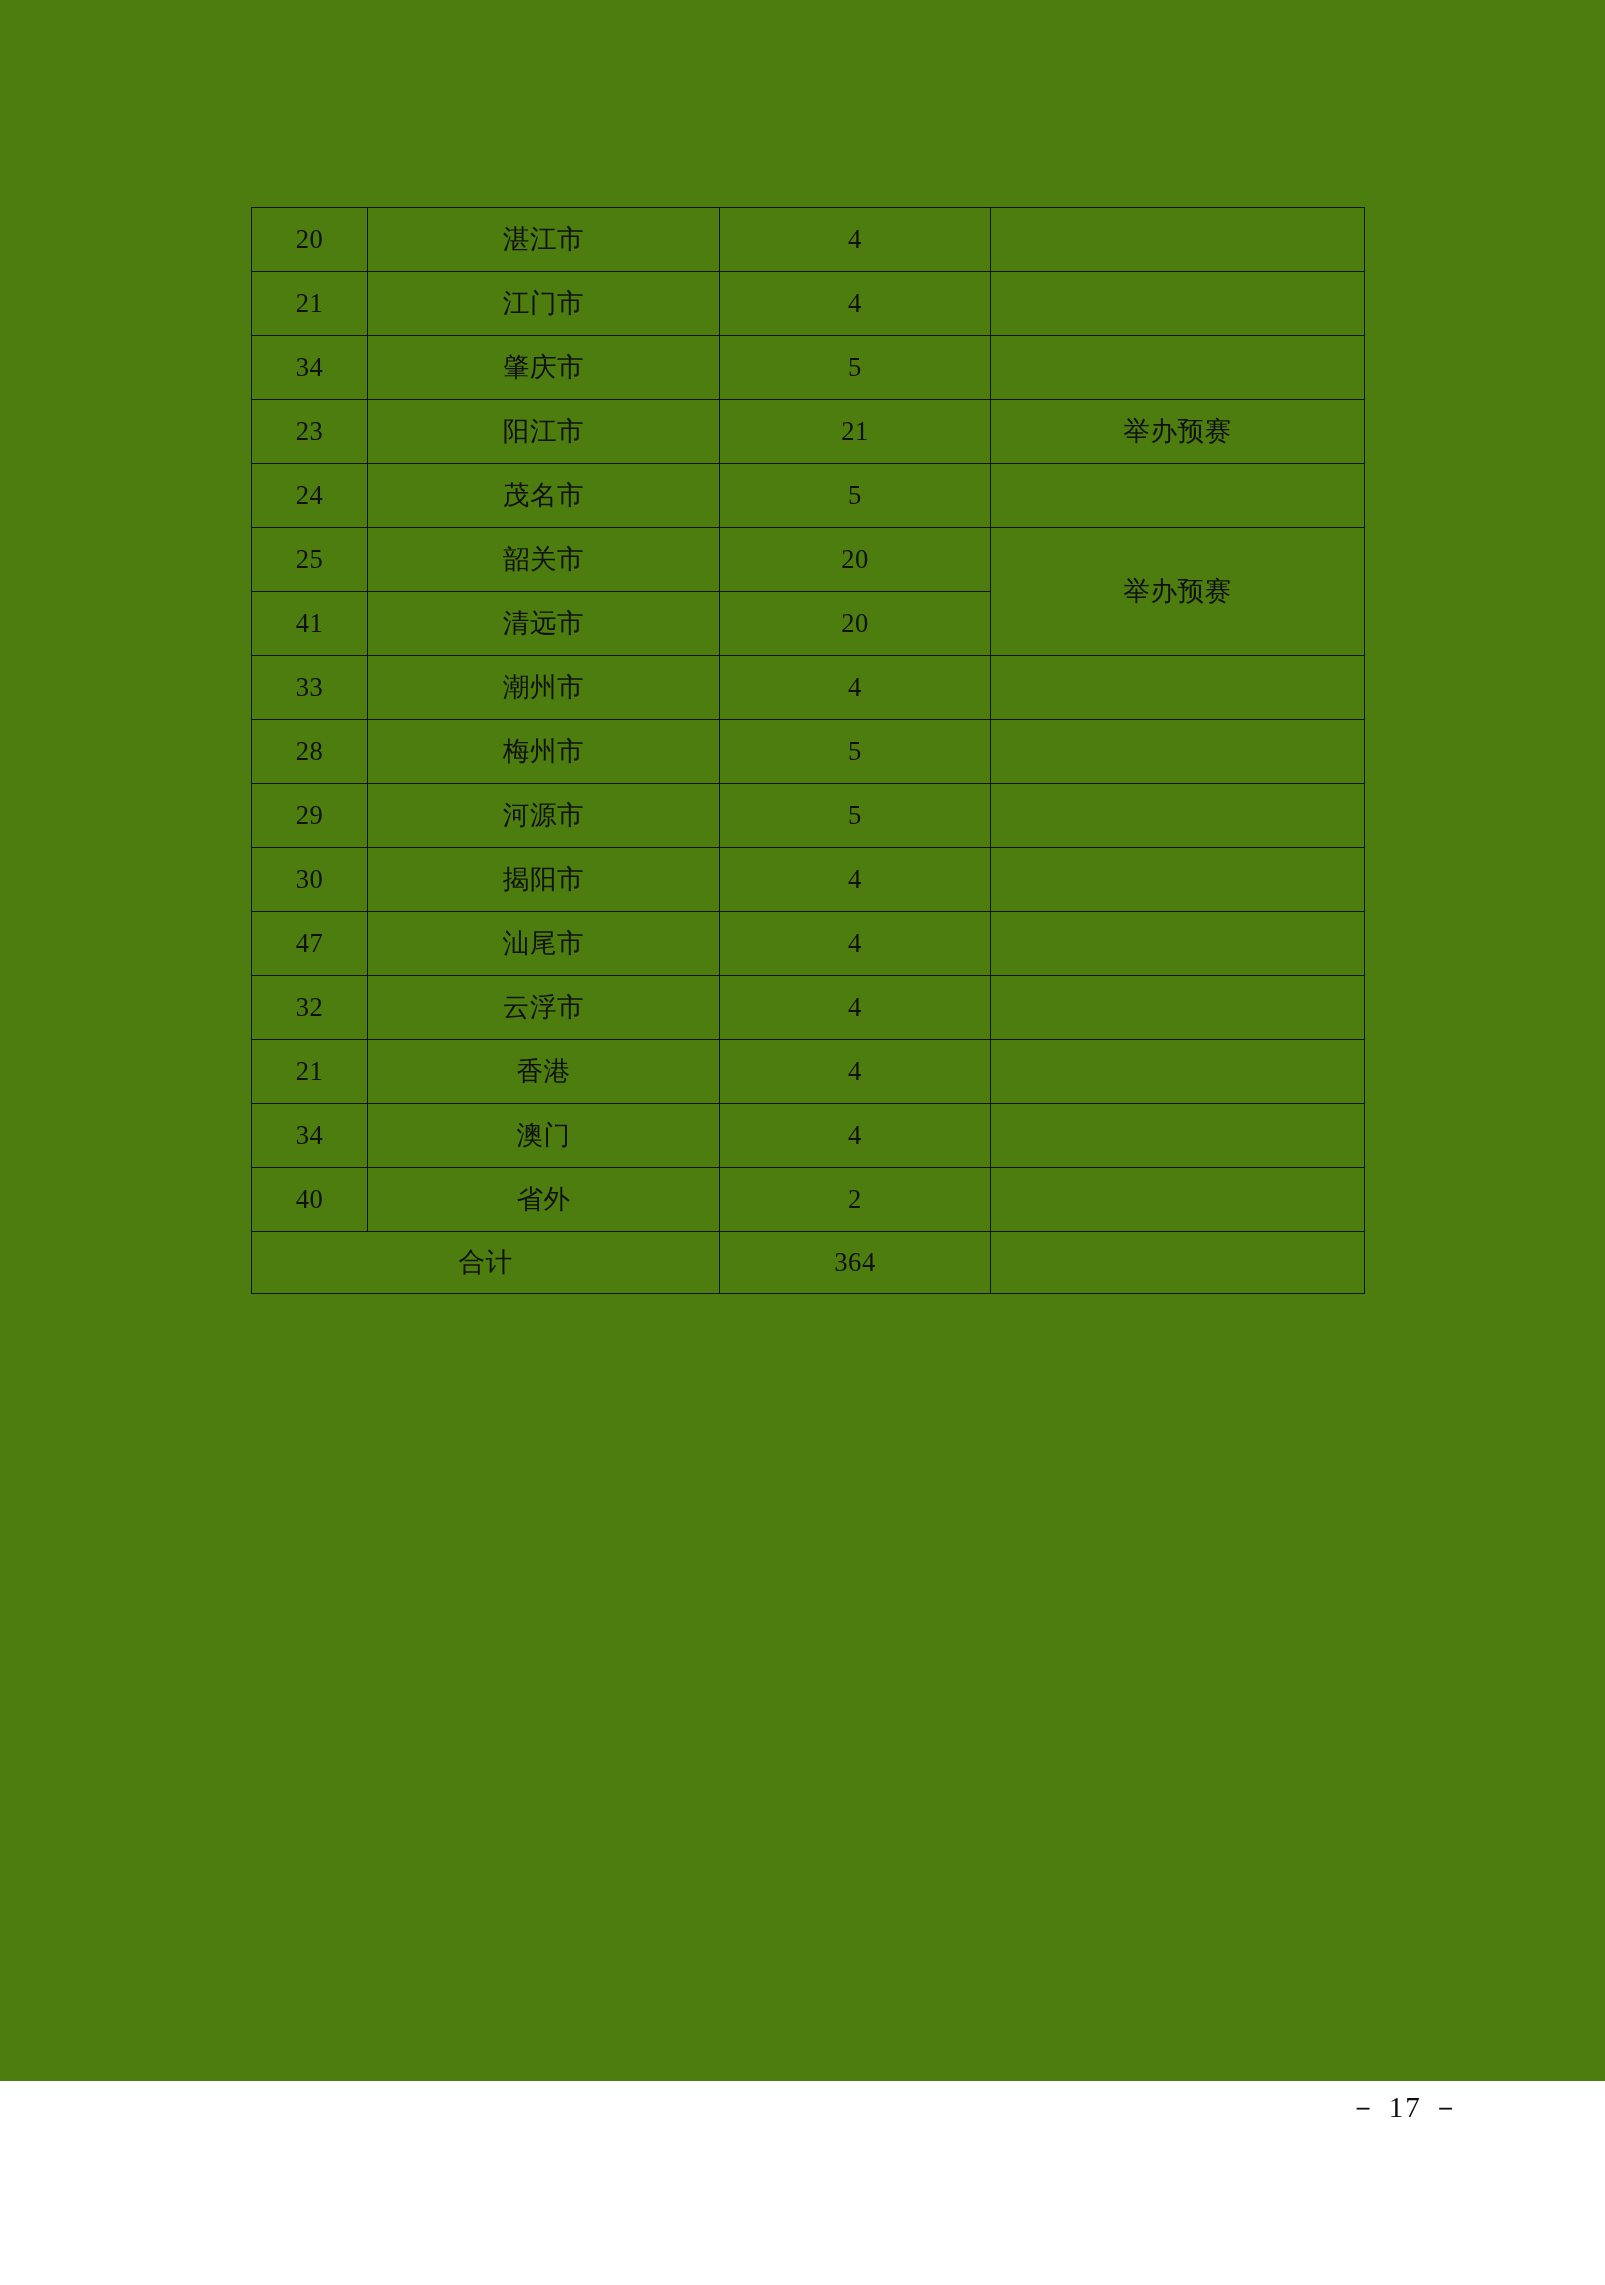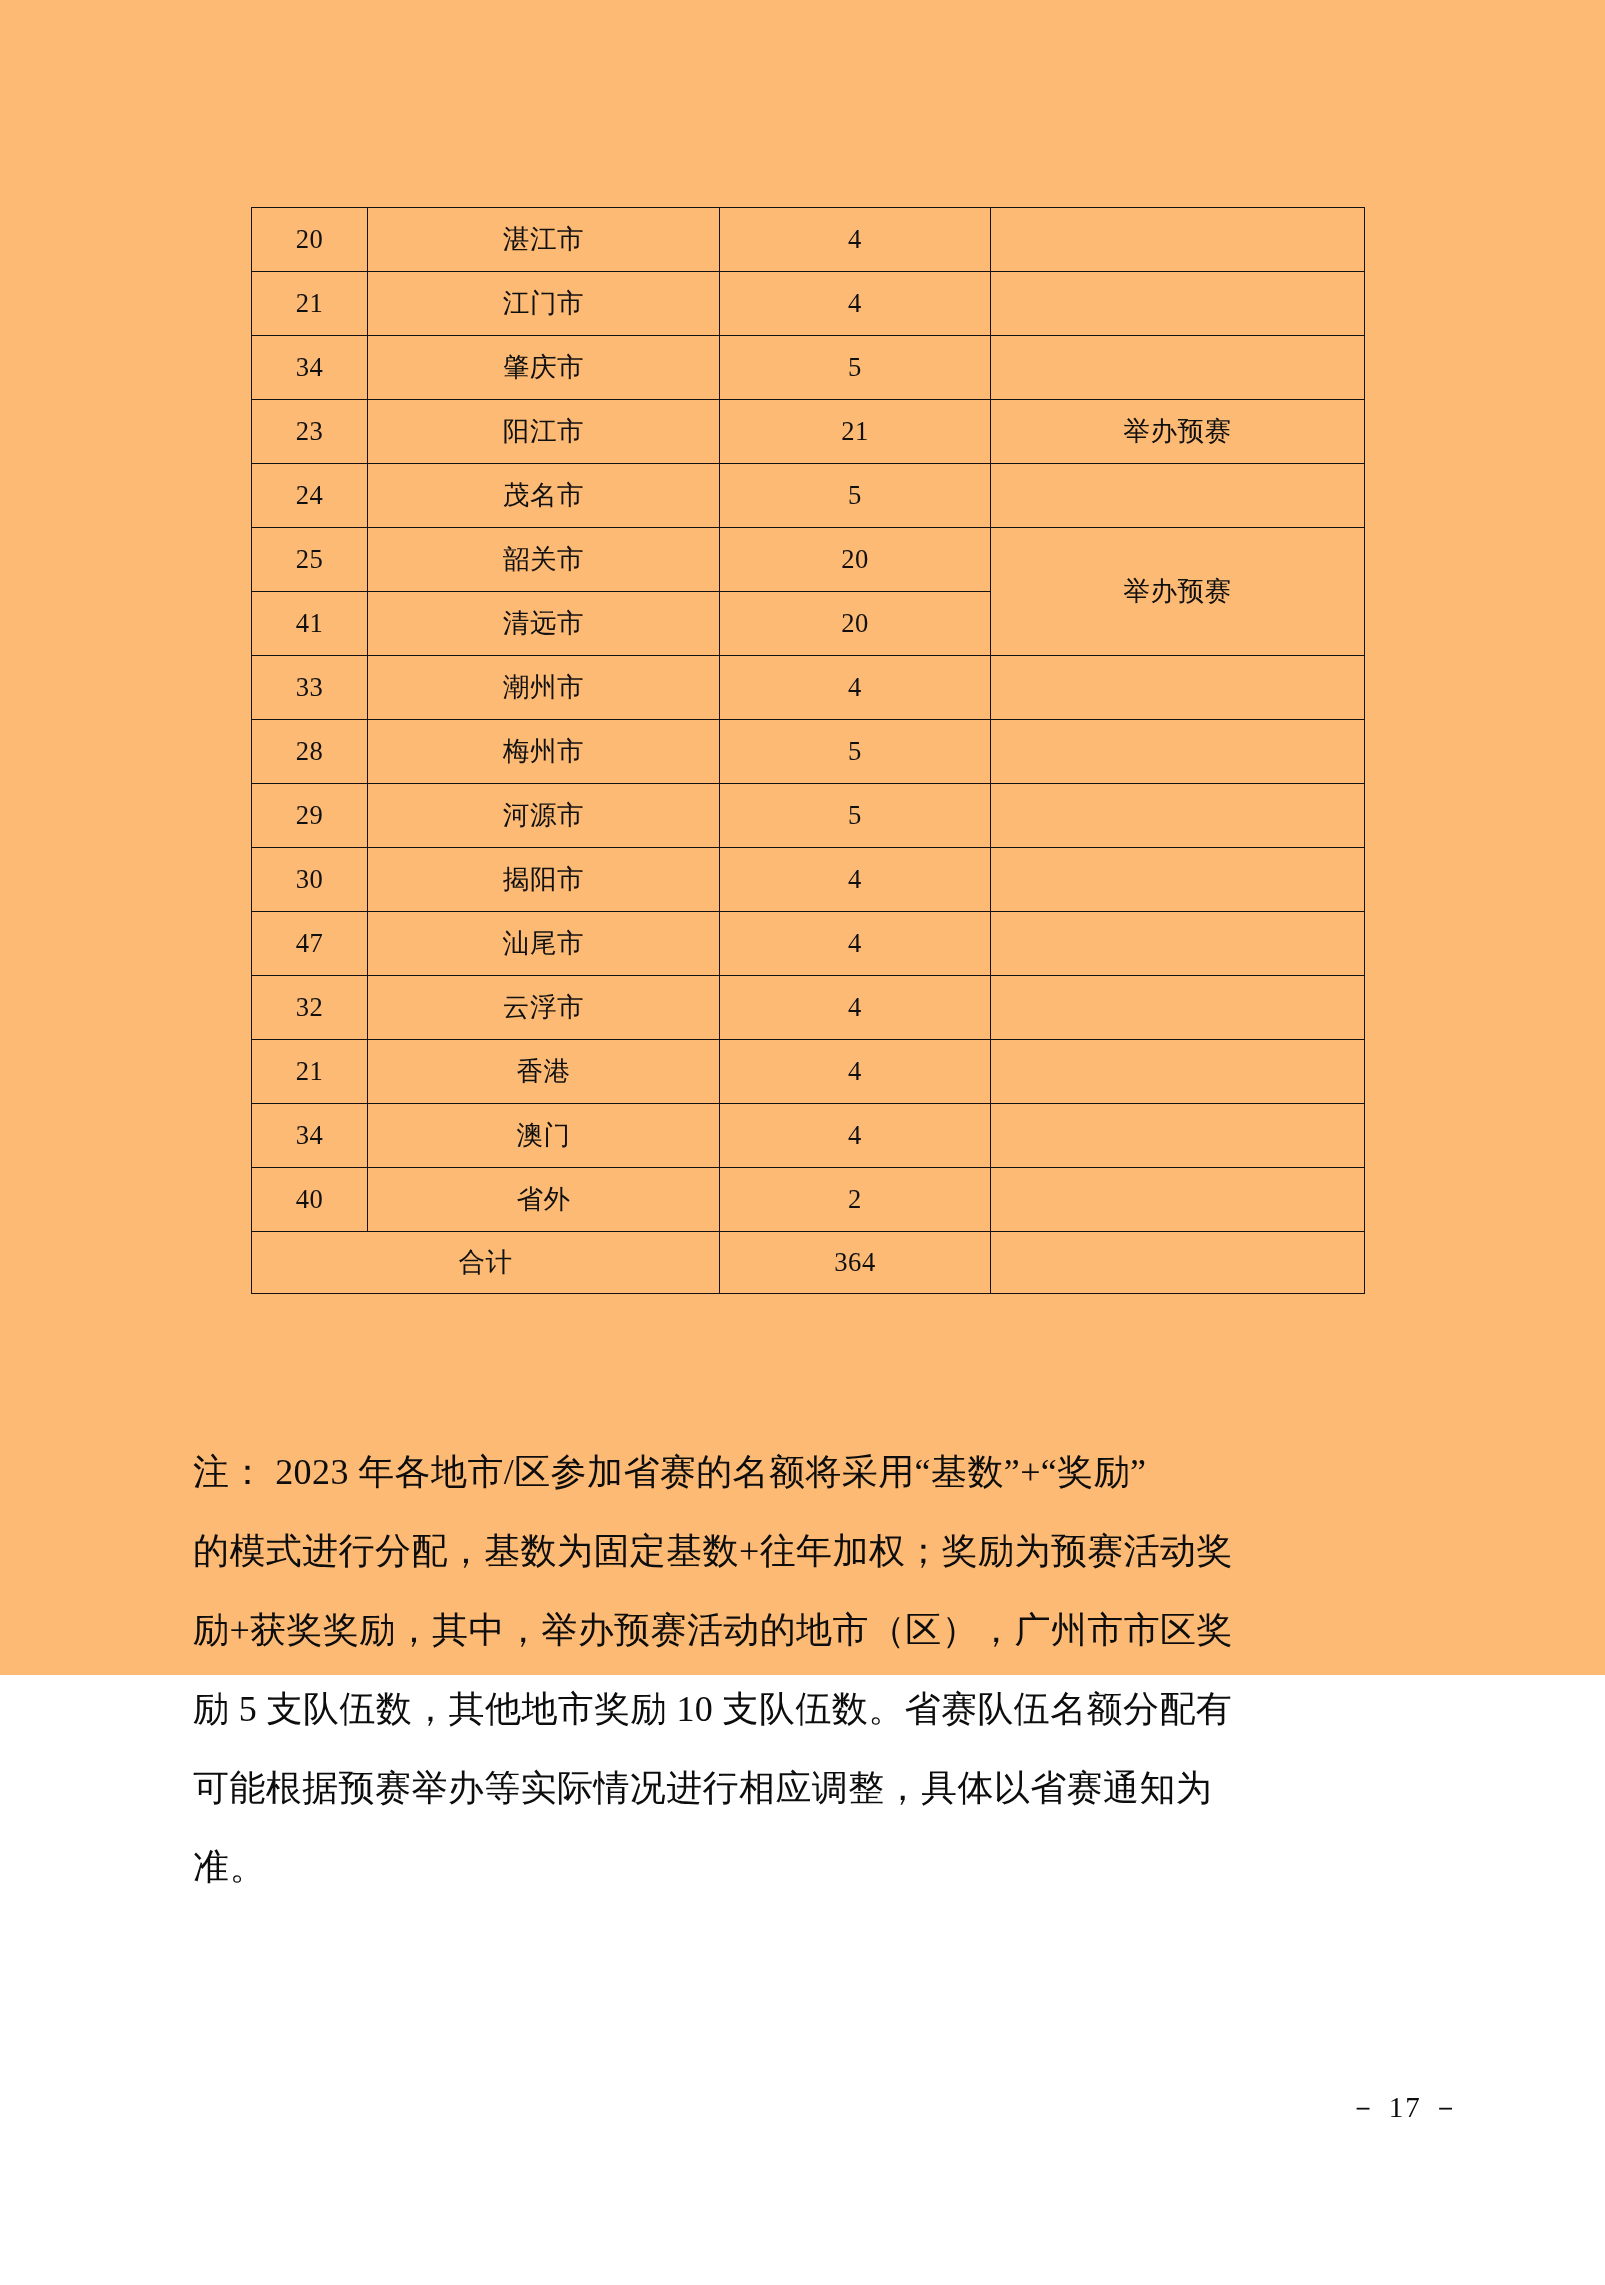--- a/index.html
+++ b/index.html
@@ -14,22 +14,22 @@
     font-family: "Liberation Serif", "DejaVu Serif", serif;
     color: #000000;
     overflow: hidden;
   }
 
   
   .page {
     position: absolute;
     left: 0; top: 0;
     width: 1606px;
-    height: 1675px;
-    background: #fdba74;
+    height: 2081px;
+    background: #4d7c0f;
   }
 
   
   .quota-table-wrap {
     position: absolute;
     left: 251px;
     top: 207px;
     width: 1113px;
   }
   table.quota-table {
@@ -218,25 +218,17 @@
         <tr class="total-row">
           <td class="cell-total-label" colspan="2">合计</td>
           <td class="cell-total-value">364</td>
           <td class="cell-note"></td>
         </tr>
 
       </tbody>
     </table>
   </div>
 
-  <div class="note-block">
-    <div class="note-line">注： 2023 年各地市/区参加省赛的名额将采用“基数”+“奖励”</div>
-    <div class="note-line">的模式进行分配，基数为固定基数+往年加权；奖励为预赛活动奖</div>
-    <div class="note-line">励+获奖奖励，其中，举办预赛活动的地市（区），广州市市区奖</div>
-    <div class="note-line">励 5 支队伍数，其他地市奖励 10 支队伍数。省赛队伍名额分配有</div>
-    <div class="note-line">可能根据预赛举办等实际情况进行相应调整，具体以省赛通知为</div>
-    <div class="note-line">准。</div>
-  </div>
 
   <div class="page-number">－ 17 －</div>
 
 </div>
 
 
 </body></html>

